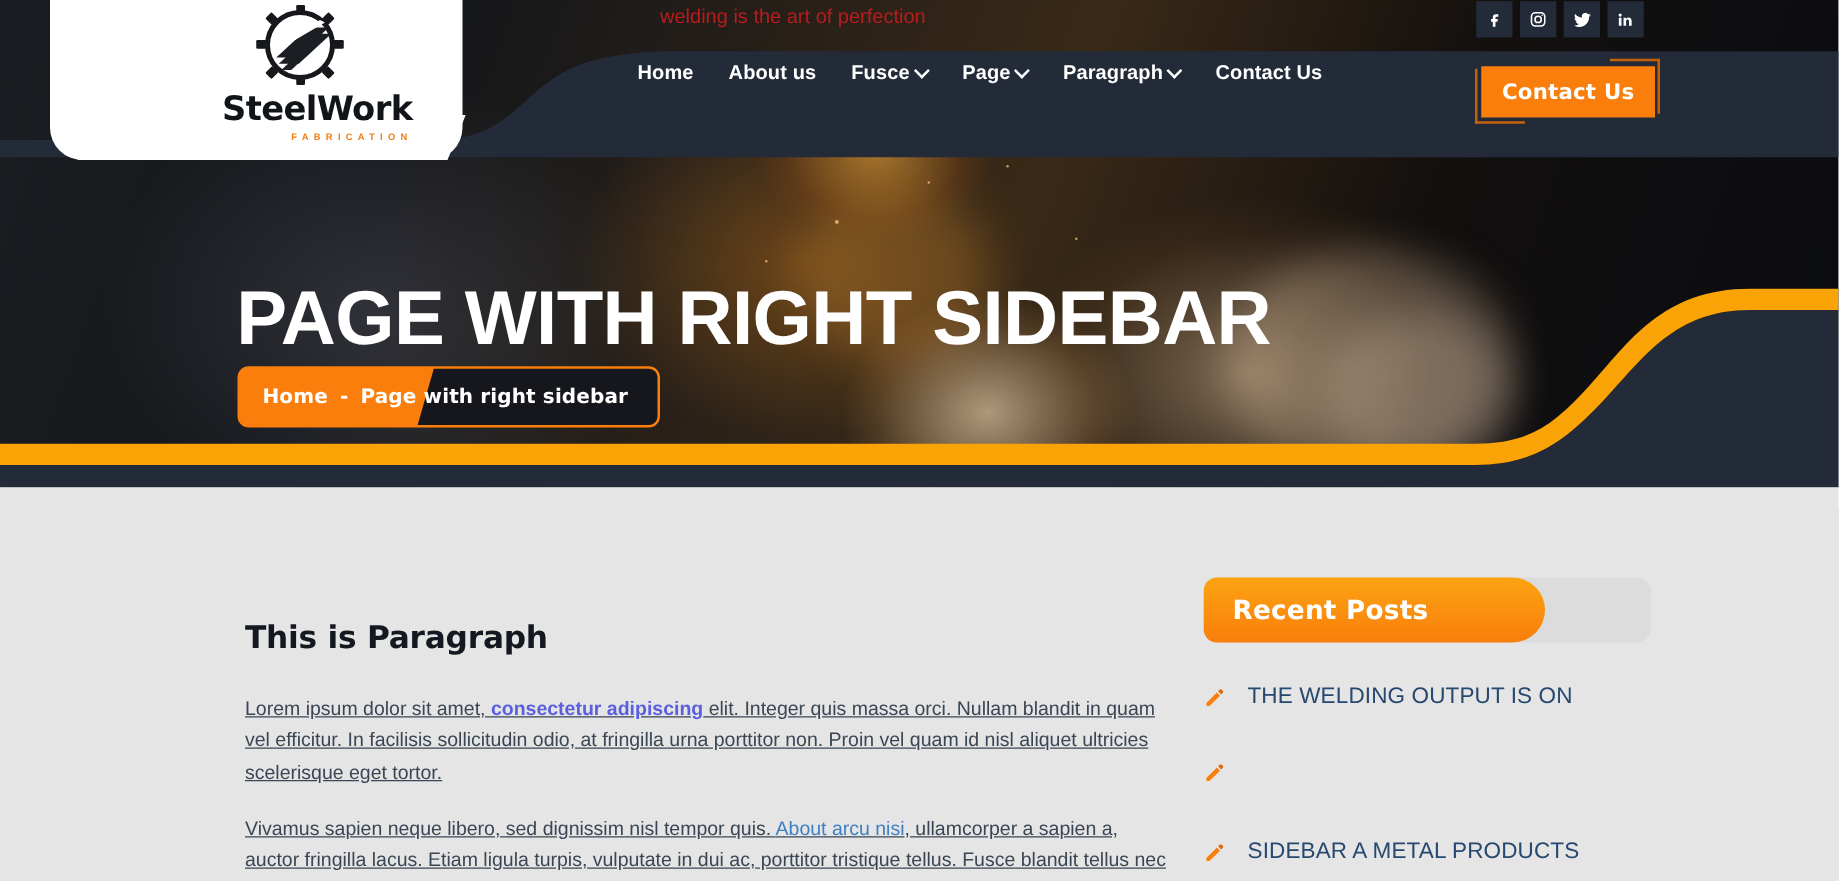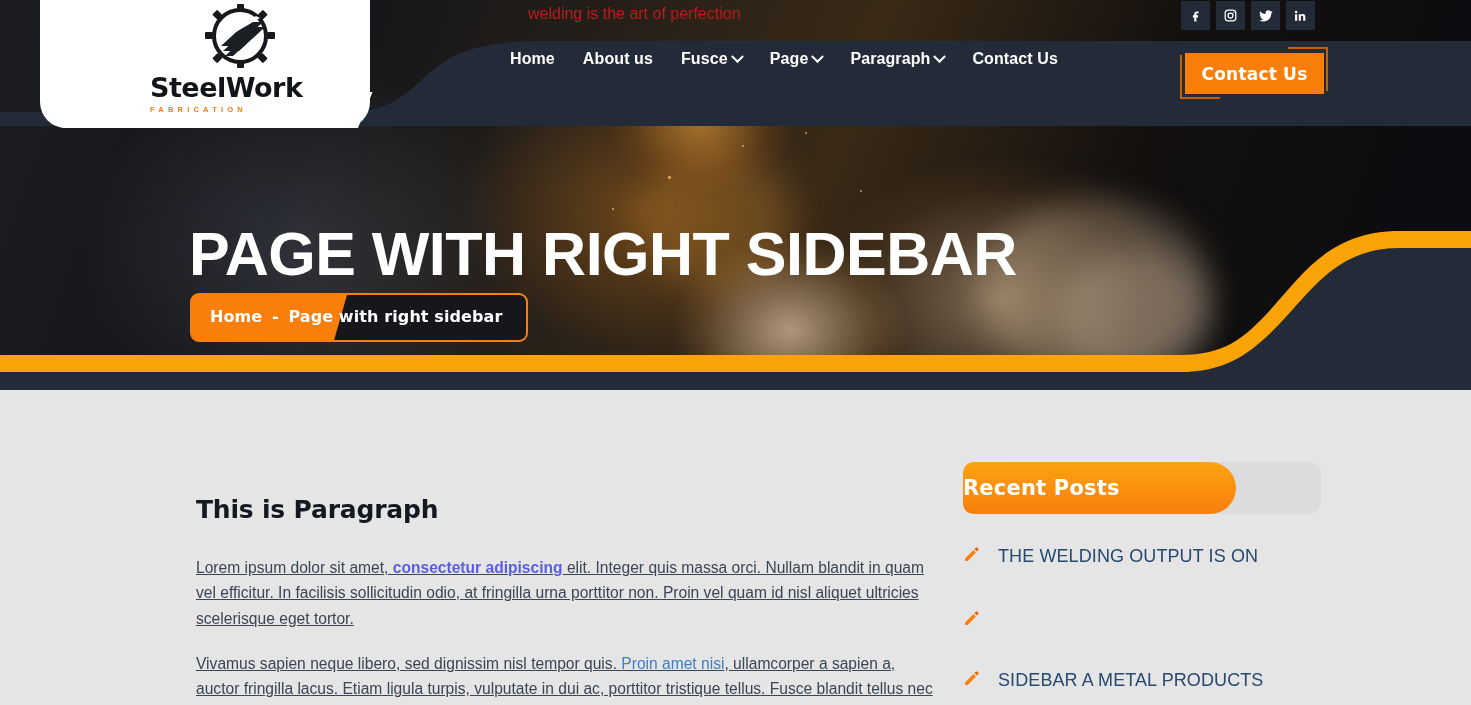--- a/index.html
+++ b/index.html
@@ -70,21 +70,21 @@
     background: #ffffff;
     transform: skewX(-22deg);
     transform-origin: bottom left;
     z-index: 6;
   }
 
   .logo-wrap {
     position: absolute;
     left: 150px; top: 2px;
     width: 180px;
-    text-align: left;
+    text-align: right;
     z-index: 9;
   }
   .logo-mark { display:block; margin: 0 auto; }
   .logo-name {
     font-family: "DejaVu Sans", sans-serif;
     font-weight: 700;
     font-size: 27px;
     letter-spacing: -0.5px;
     color: #111418;
     line-height: 1;
@@ -309,26 +309,27 @@
     background: linear-gradient(180deg, #FCA311 0%, #F97E0C 100%);
     border-radius: 12px 30px 30px 12px;
     display: flex;
     align-items: center;
   }
   .widget-title {
     font-family: "DejaVu Sans", sans-serif;
     font-size: 21px;
     font-weight: 600;
     color: #ffffff;
+    padding-left: 23px;
     letter-spacing: 0.2px;
   }
 
   .post-item {
     display: flex;
-    align-items: flex-start;
+    align-items: flex-end;
     gap: 18px;
     margin-bottom: 43px;
     cursor: pointer;
   }
   .post-title {
     font-size: 18px;
     color: #27486f;
     letter-spacing: 0.1px;
     white-space: nowrap;
   }
@@ -466,21 +467,21 @@
   </div>
 
   <div class="main">
 
     <div class="content">
       <h2>This is Paragraph</h2>
       <p>
         <span>Lorem ipsum dolor sit amet, </span><b>consectetur adipiscing</b><span> elit. Integer quis massa orci. Nullam blandit in quam vel efficitur. In facilisis sollicitudin odio, at fringilla urna porttitor non. Proin vel quam id nisl aliquet ultricies scelerisque eget tortor.</span>
       </p>
       <p>
-        <span>Vivamus sapien neque libero, sed dignissim nisl tempor quis. </span><a href="#">Proin amet nisi</a><span>, ullamcorper a sapien a, auctor fringilla lacus. Etiam ligula turpis, vulputate in dui ac, porttitor tristique tellus. Fusce blandit tellus nec mauris gravida efficitur. </span>
+        <span>Vivamus sapien neque libero, sed dignissim nisl tempor quis. </span><a href="#">About arcu nisi</a><span>, ullamcorper a sapien a, auctor fringilla lacus. Etiam ligula turpis, vulputate in dui ac, porttitor tristique tellus. Fusce blandit tellus nec mauris gravida efficitur. </span>
       </p>
     </div>
 
     <div class="sidebar">
       <div class="widget-head">
         <div class="widget-head-bg"></div>
         <div class="widget-head-fg">
           <span class="widget-title">Recent Posts</span>
         </div>
       </div>

